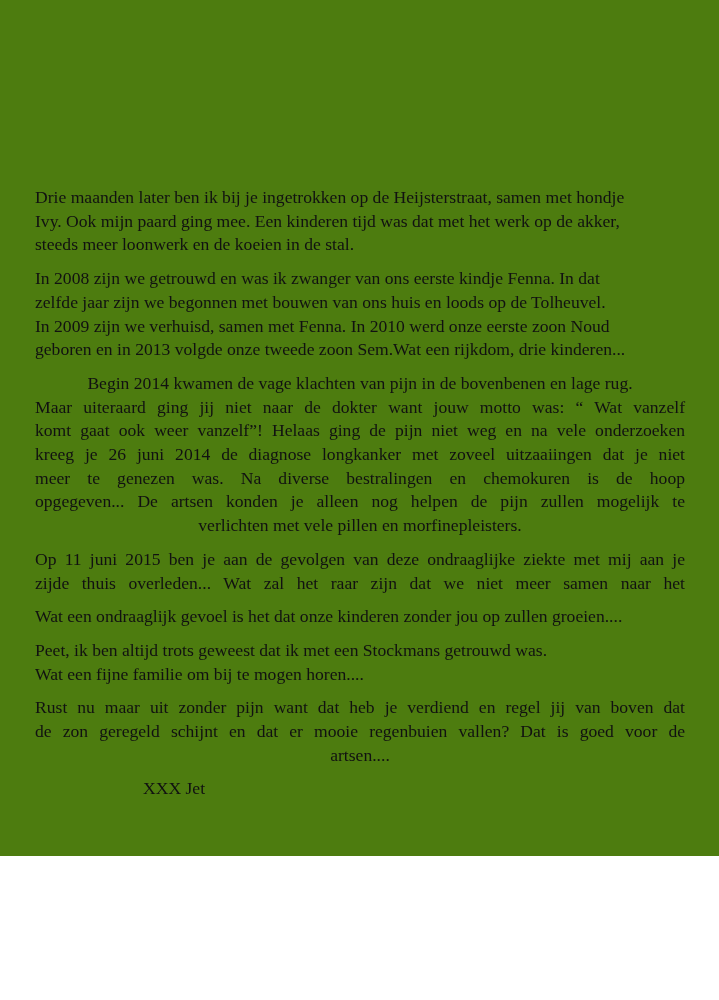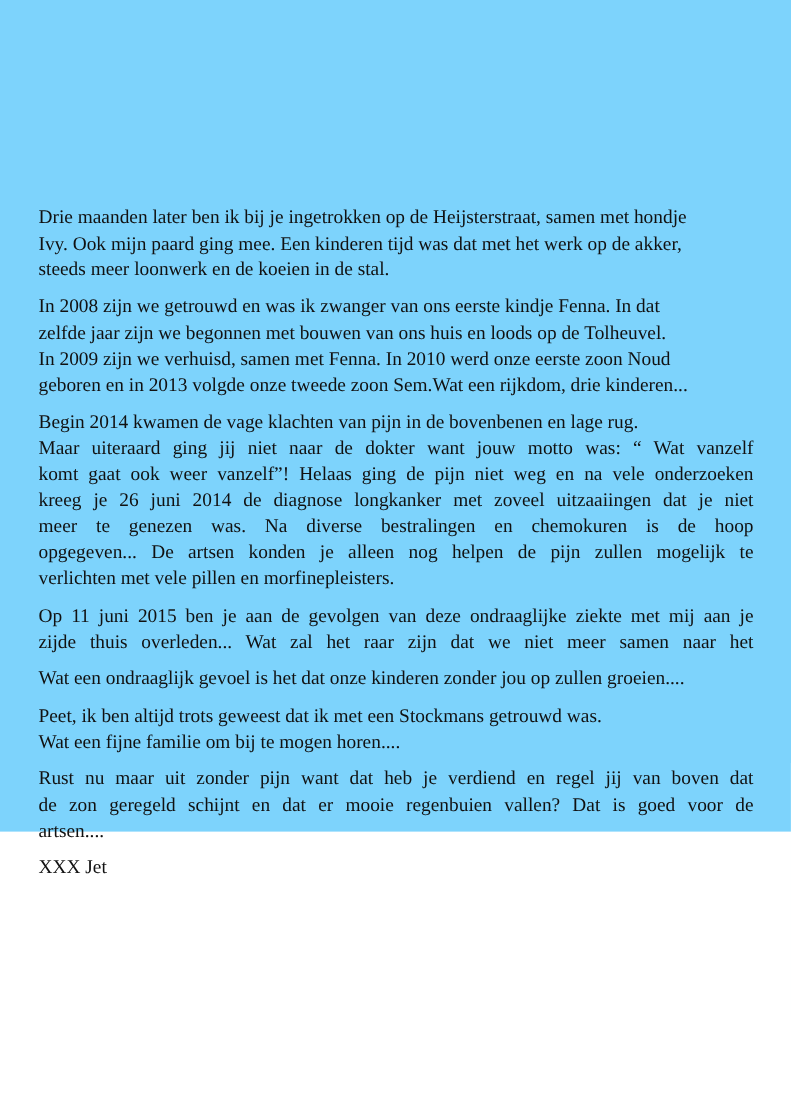--- a/index.html
+++ b/index.html
@@ -15,22 +15,22 @@
     font-family: "Liberation Serif", "DejaVu Serif", serif;
     color: #111111;
     -webkit-font-smoothing: antialiased;
   }
 
   #document-page {
     position: absolute;
     left: 0;
     top: 0;
     width: 719px;
-    height: 756px;
-    background: #7dd3fc;
+    height: 856px;
+    background: #4d7c0f;
   }
 
   #letter-body {
     position: absolute;
     left: 35px;
     top: 186px;
     width: 650px;
   }
 
   .para {
@@ -52,29 +52,30 @@
   
   .para-just .line {
     display: block;
     white-space: pre-wrap;
   }
   .para-just .line.stretch {
     text-align: justify;
     text-align-last: justify;
   }
   .para-just .line.last {
-    text-align: left;
+    text-align: center;
   }
 
   .signature-line {
     display: block;
     white-space: pre-wrap;
   }
   .signature-name {
     display: inline-block;
+    margin-left: 108px;
   }
 </style>
 </head>
 <body>
 
 <div id="document-page">
   <div id="letter-body">
 
     <p class="para para-lines">
       <span class="line">Drie maanden later ben ik bij je ingetrokken op de Heijsterstraat, samen met hondje</span>

